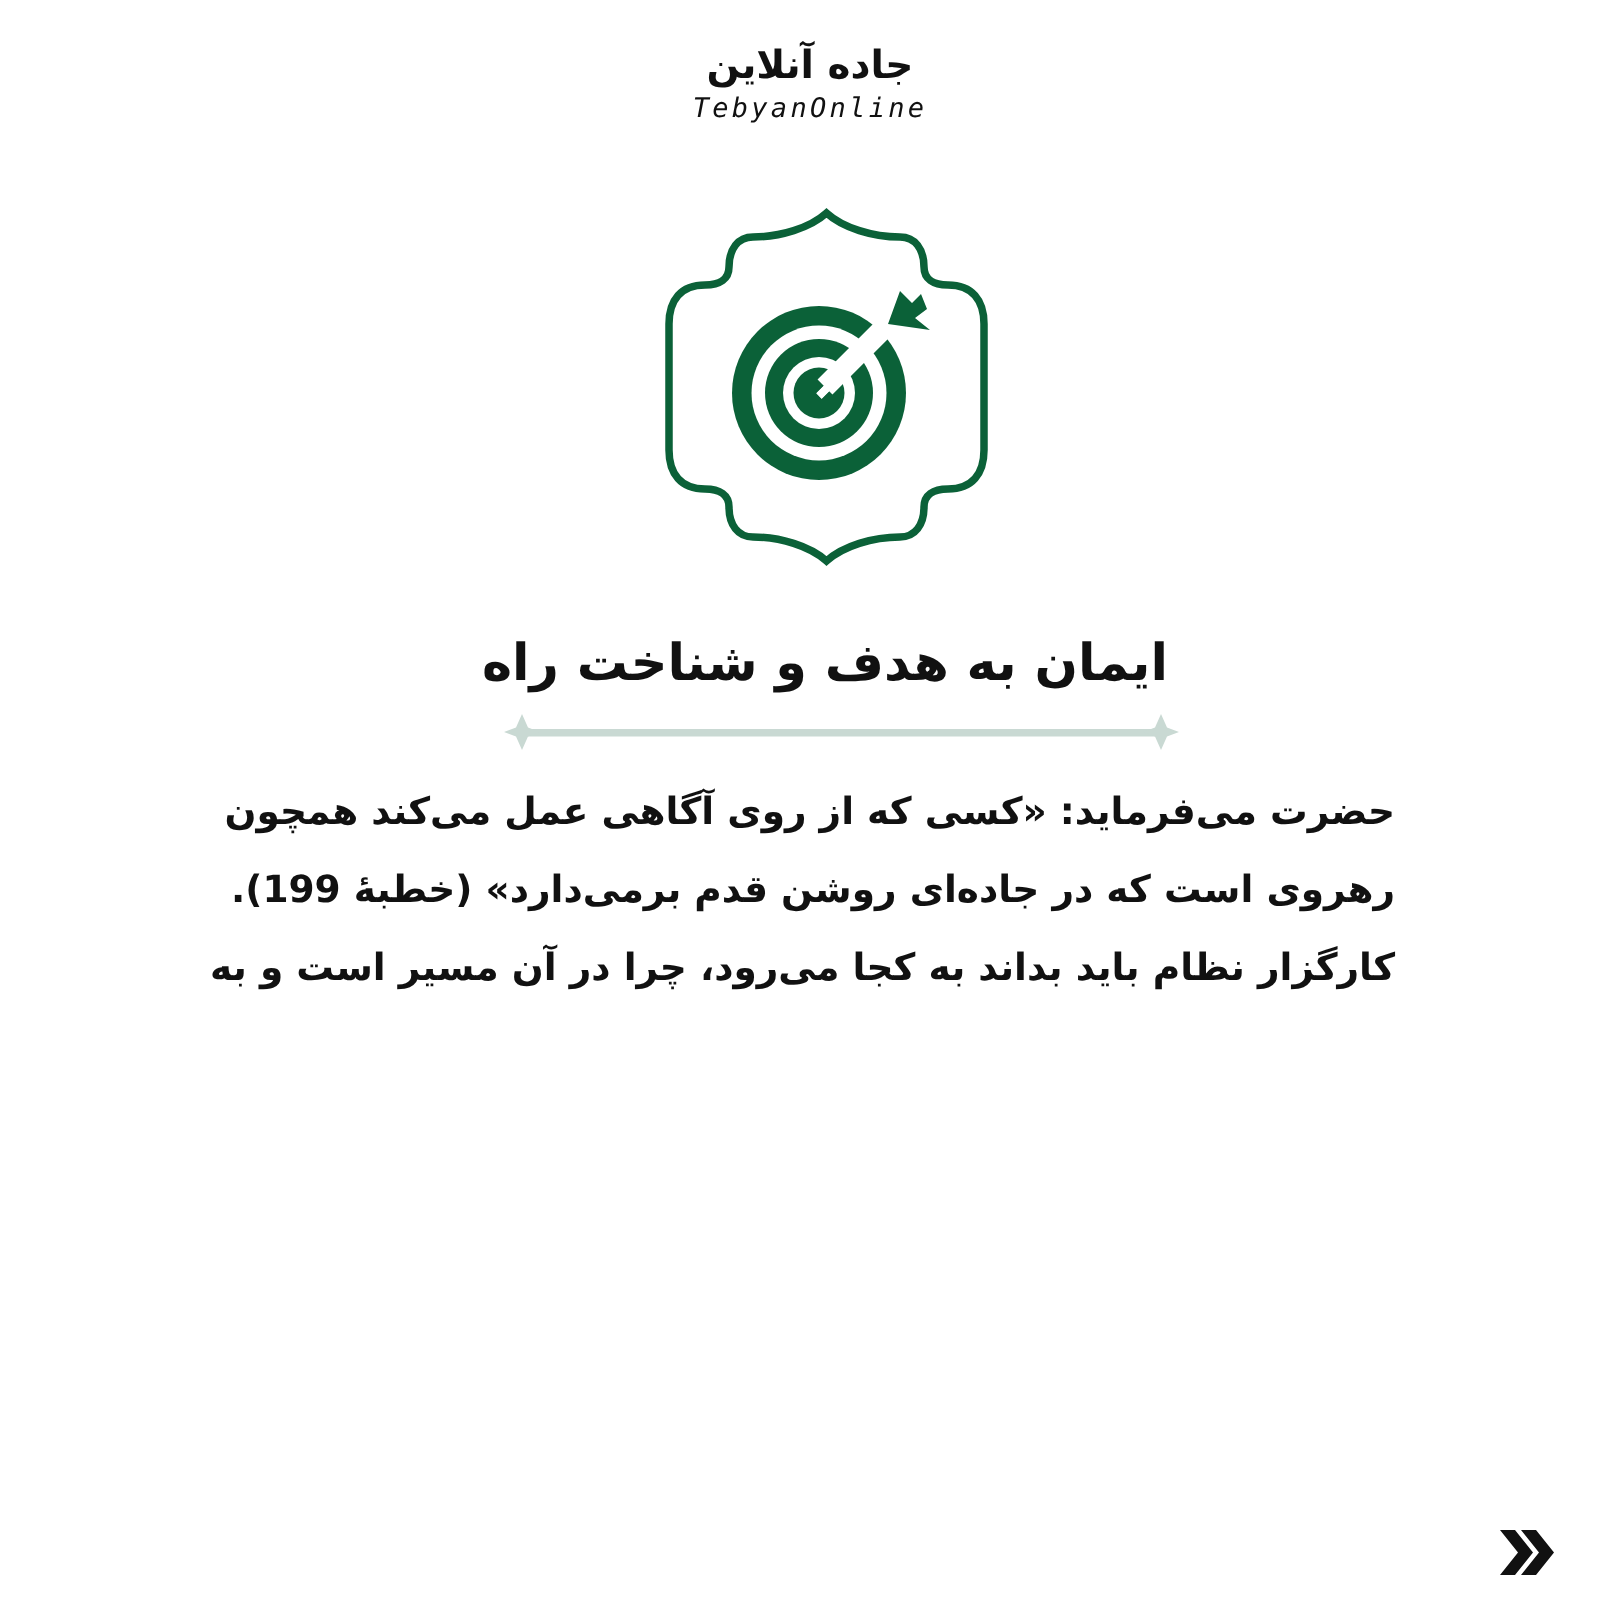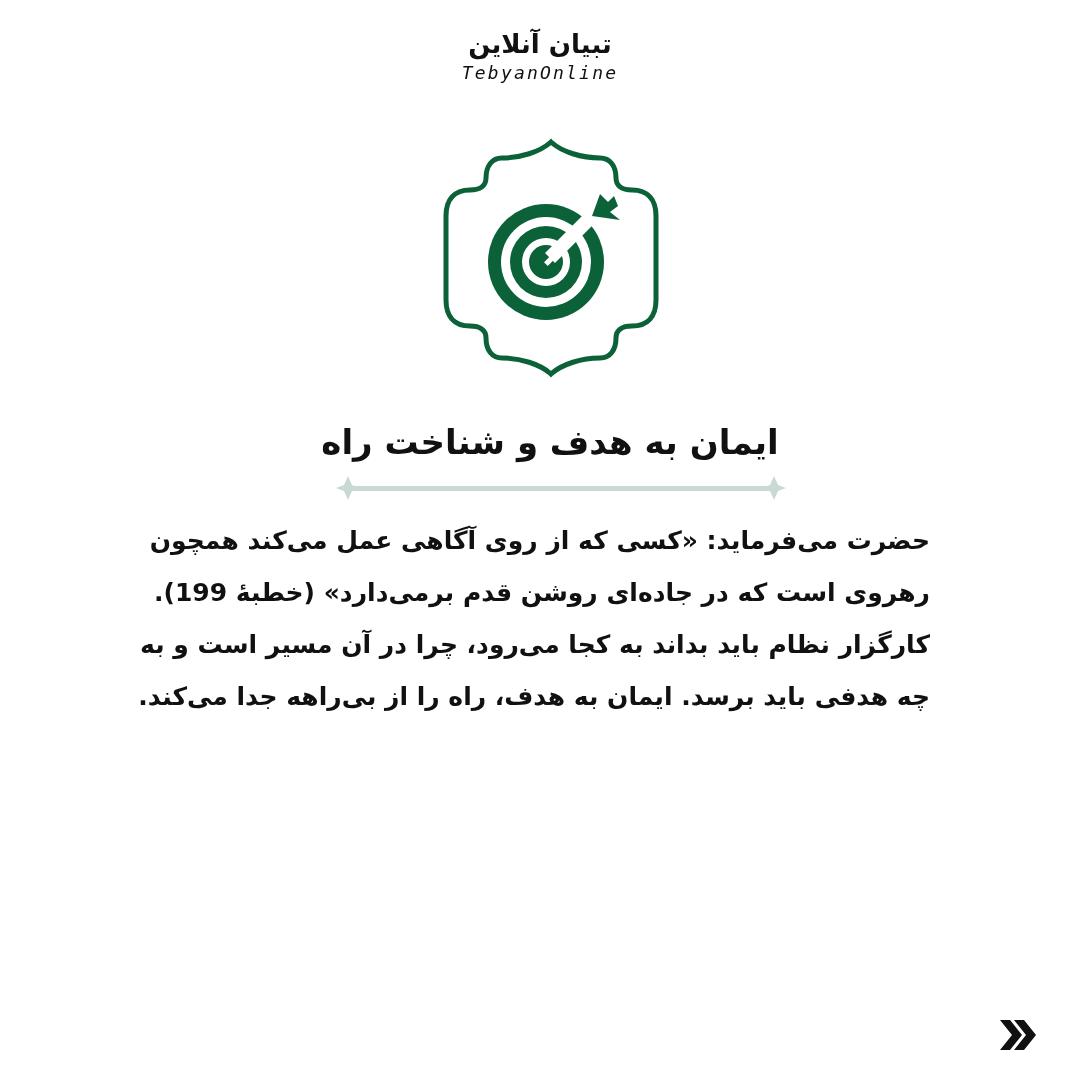--- a/index.html
+++ b/index.html
@@ -14,21 +14,21 @@
   .divider { position:absolute; left:336px; top:476px; width:450px; height:24px; }
   .body-text { position:absolute; top:515px; left:150px; width:780px; direction:rtl; text-align:right;
                font-size:25px; font-weight:bold; line-height:52px; }
   .body-line { display:block; white-space:nowrap; }
   .next { position:absolute; left:998px; top:1018px; width:40px; height:34px; cursor:pointer; }
 </style>
 </head>
 <body>
 
 <div class="logo">
-  <div class="logo-fa">تبیان آنلاین</div>
+  <div class="logo-fa">جاده آنلاین</div>
   <div class="logo-en">TebyanOnline</div>
 </div>
 
 <div class="emblem">
   <svg width="222" height="244" viewBox="0 0 222 244">
 
     <path d="M111 6
              C 100 16, 80 22, 62 22
              C 52 22, 46 30, 46 42
              C 46 50, 40 54, 30 54
@@ -70,21 +70,20 @@
     <rect x="12" y="10" width="426" height="5" fill="#c9d9d3"></rect>
     <path d="M12 0 L16 9 L24 12 L16 15 L12 24 L8 15 L0 12 L8 9 Z" fill="#c9d9d3"></path>
     <path d="M438 0 L442 9 L450 12 L442 15 L438 24 L434 15 L426 12 L434 9 Z" fill="#c9d9d3"></path>
   </svg>
 </div>
 
 <div class="body-text">
   <span class="body-line">حضرت می‌فرماید: «کسی که از روی آگاهی عمل می‌کند همچون</span>
   <span class="body-line">رهروی است که در جاده‌ای روشن قدم برمی‌دارد» (خطبهٔ 199).</span>
   <span class="body-line">کارگزار نظام باید بداند به کجا می‌رود، چرا در آن مسیر است و به</span>
-  <span class="body-line">چه هدفی باید برسد. ایمان به هدف، راه را از بی‌راهه جدا می‌کند.</span>
 </div>
 
 <div class="next">
   <svg width="40" height="34" viewBox="0 0 40 34">
     <path d="M2 2 L12 2 L24 17 L12 32 L2 32 L14 17 Z" fill="#111"></path>
     <path d="M16 2 L26 2 L38 17 L26 32 L16 32 L28 17 Z" fill="#111"></path>
   </svg>
 </div>
 
 </body></html>

